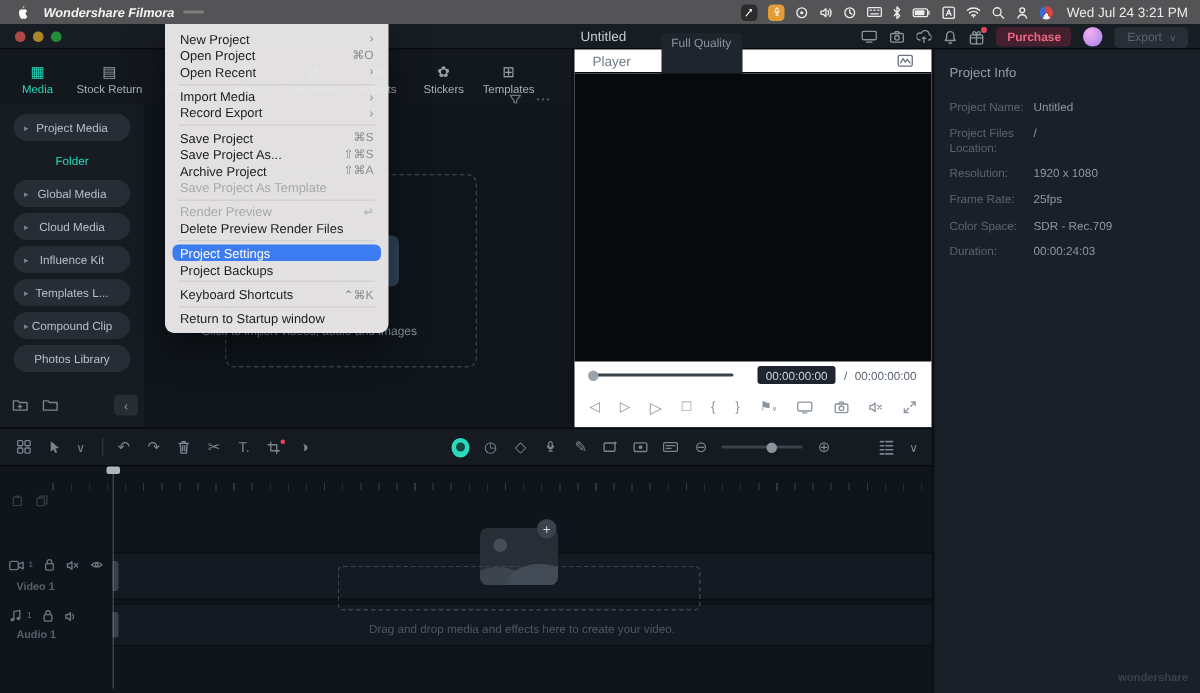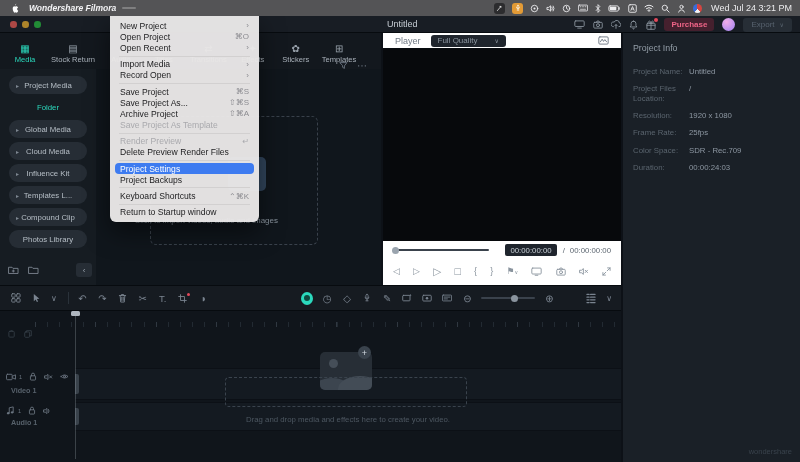--- a/index.html
+++ b/index.html
@@ -70,41 +70,41 @@
 
   #media-area{position:absolute;left:96px;top:36px;width:285px;height:216px;background:#10161c;}
   #import-zone{position:absolute;left:54px;top:47px;width:168px;height:129px;border:1px dashed #39414b;border-radius:6px;}
   #import-thumb{position:absolute;left:132px;top:88px;width:38px;height:34px;border-radius:5px;background:#31455c;}
   #import-hint{position:absolute;top:147px;right:103px;white-space:nowrap;color:#8a949e;font-size:8px;}
 
   
   #player-panel{position:absolute;left:383px;top:33px;width:238px;height:252px;background:#ffffff;}
   #player-header{position:absolute;left:0;top:0;width:238px;height:16px;display:flex;align-items:center;
     padding:0 12px;color:#707a85;border-bottom:1px solid var(--line);}
-  #quality-pill{margin-left:10px;background:#1f252d;border-radius:3px;padding:1.5px 7px;font-size:8px;color:#8a949e;display:flex;gap:17px;align-items:center;}
+  #quality-pill{margin-left:20px;background:#1f252d;border-radius:3px;padding:1.5px 7px;font-size:8px;color:#8a949e;display:flex;gap:17px;align-items:center;flex-direction:column;}
   #scope-icon{margin-left:auto;color:#6b7581;}
   #video-area{position:absolute;left:0;top:16px;width:238px;height:192px;background:#07090c;}
   #scrub-row{position:absolute;left:0;top:210px;width:238px;height:14px;display:flex;align-items:center;padding:0 10px;}
   #scrub-line{position:relative;width:100px;height:2px;background:#3a424c;border-radius:1px;}
   #scrub-dot{position:absolute;left:-1px;top:-2.5px;width:7px;height:7px;border-radius:50%;background:#9aa4ae;}
   #timecode-box{margin-left:16px;background:#1f252d;border-radius:2px;padding:1.5px 5px;font-size:7.8px;color:#ccd3da;}
   #timecode-total{margin-left:6px;font-size:7.8px;color:#5c listed6670;}
   #timecode-sep{margin-left:6px;color:#5c6670;font-size:7.8px;}
   #timecode-total{margin-left:5px;color:#5c6670;}
   #transport{position:absolute;left:0;top:228px;width:238px;height:20px;display:flex;align-items:center;
     justify-content:space-between;padding:0 10px;color:#8a949e;font-size:9px;}
   #transport .big{font-size:10.5px;}
 
   
   #right-panel{position:absolute;left:623px;top:33px;width:177px;height:429px;background:#1a2027;padding:10px;}
   #pi-title{color:#939da7;font-size:8.8px;margin-bottom:14px;}
   .pi-row{display:flex;margin-bottom:7.5px;font-size:7.8px;line-height:1.25;}
   .pi-label{flex:0 0 56px;color:#5a646e;}
   .pi-value{color:#8d97a2;}
-  #watermark{position:absolute;right:8px;bottom:6px;color:#39424c;font-size:7.5px;}
+  #watermark{position:absolute;right:8px;bottom:6px;color:#39424c;font-size:7.5px;font-weight:bold;}
 
   
   #tl-toolbar{position:absolute;left:0;top:285px;width:621px;height:26px;background:#161b21;
     border-top:1px solid var(--line);border-bottom:1px solid var(--line);
     display:flex;align-items:center;padding-left:10px;color:#7a8490;}
   .ti{width:13px;margin-right:8px;display:flex;align-items:center;justify-content:center;font-size:10px;}
   .ti.small{font-size:8px;width:8px;}
   .tsep{width:1px;height:12px;background:#2a323a;margin:0 8px 0 2px;}
   #teal-tool{width:13px;height:13px;border-radius:50%;background:var(--teal);position:relative;margin-right:8px;}
   #teal-tool::after{content:"";position:absolute;left:3.5px;top:3.5px;width:6px;height:6px;border-radius:50%;background:#0e4a40;}
@@ -646,21 +646,21 @@
     </div>
     <div class="mi separator">
       
       
     </div>
     <div class="mi">
       <span>Import Media</span>
       <span class="right">›</span>
     </div>
     <div class="mi">
-      <span>Record Open</span>
+      <span>Record Export</span>
       <span class="right">›</span>
     </div>
     <div class="mi separator">
       
       
     </div>
     <div class="mi">
       <span>Save Project</span>
       <span class="right">⌘S</span>
     </div>

